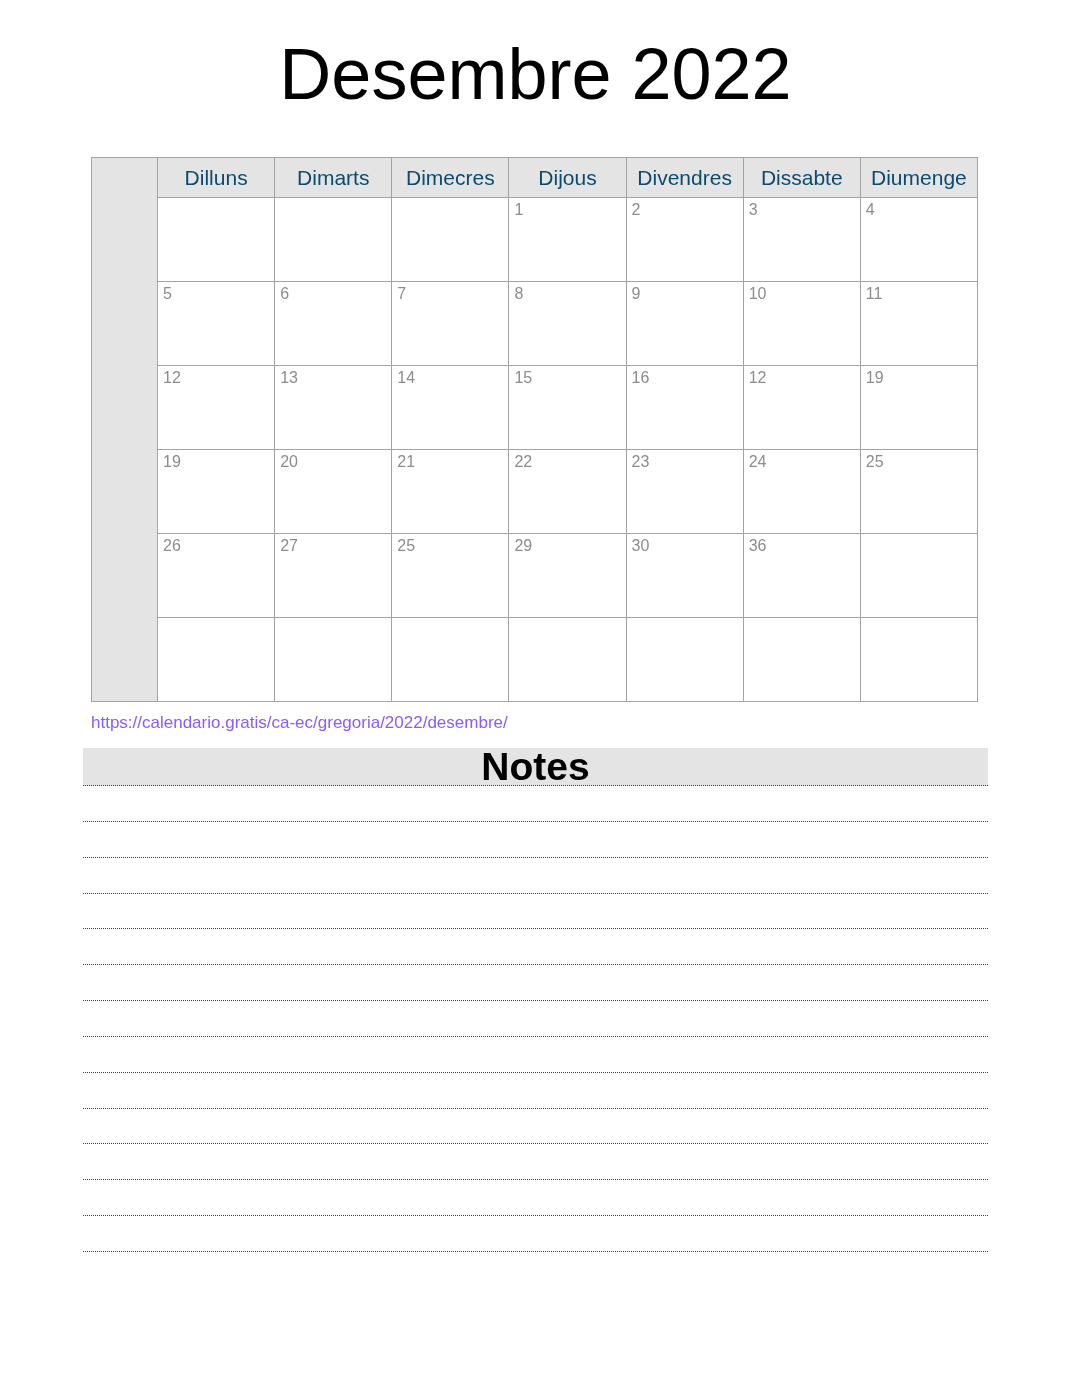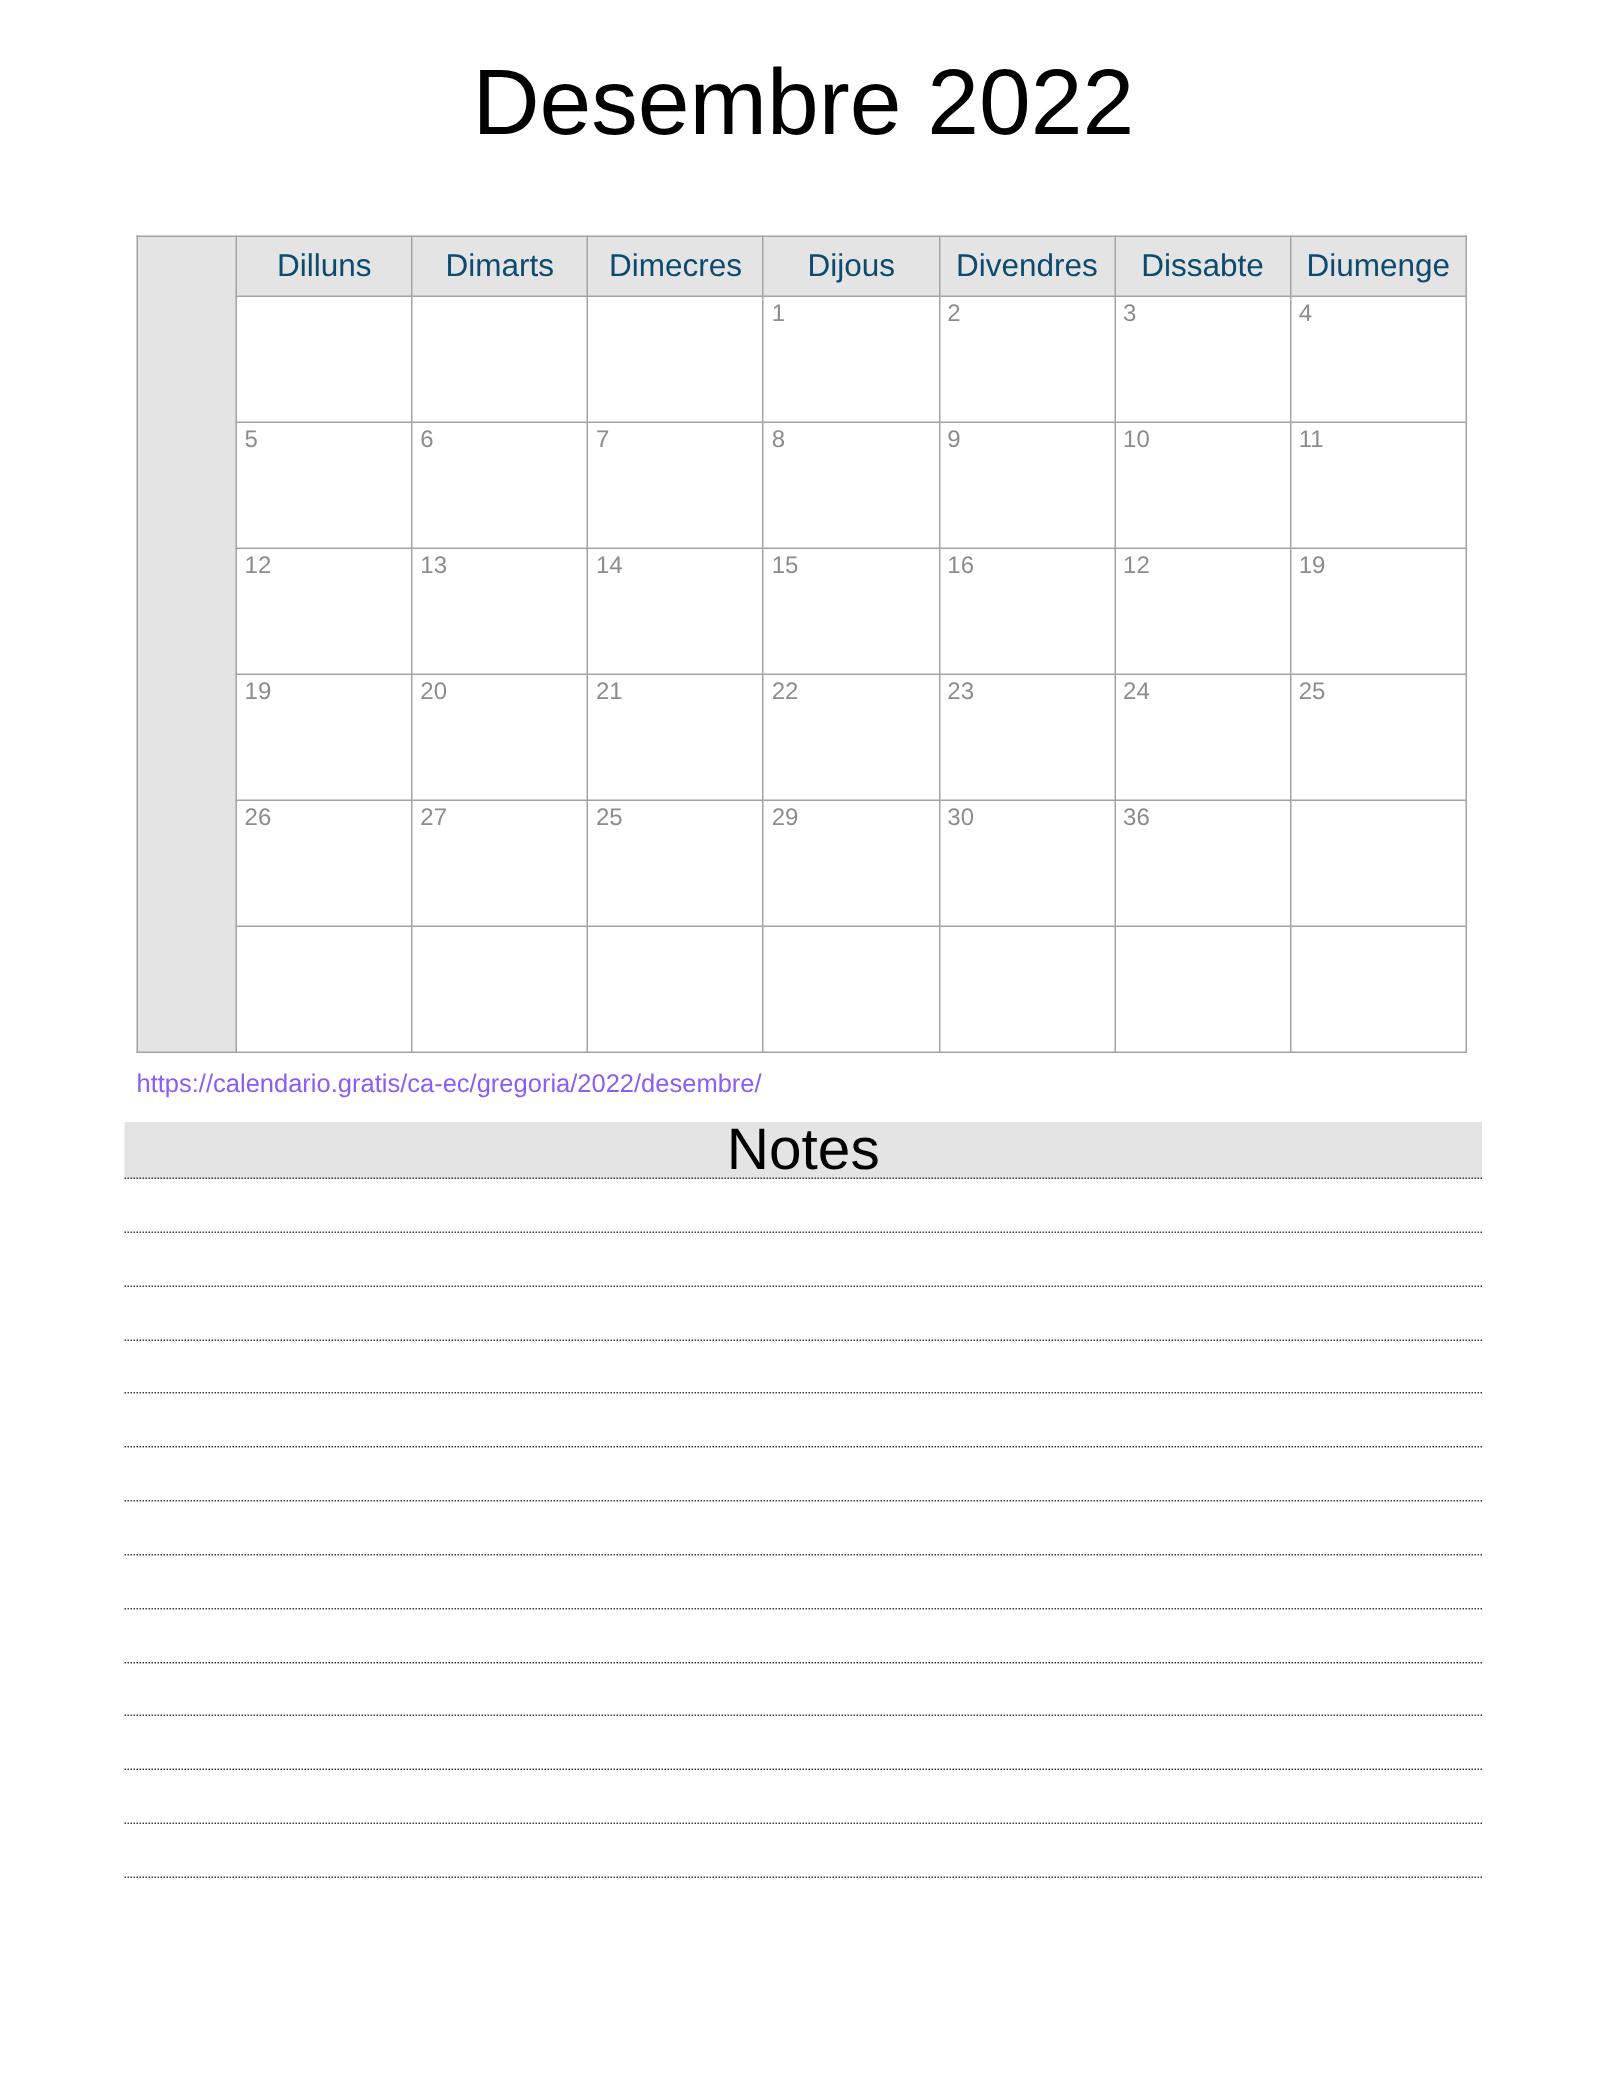--- a/index.html
+++ b/index.html
@@ -17,21 +17,21 @@
   }
 
   
   .title {
     position: absolute;
     top: 38px;
     left: 0;
     width: 1071px;
     margin: 0;
     text-align: center;
-    font-size: 62px;
+    font-size: 72px;
     font-weight: 400;
     line-height: 1.0;
     white-space: nowrap;
   }
 
   
   table.calendar {
     position: absolute;
     left: 91px;
     top: 157px;
@@ -86,21 +86,21 @@
     width: 905px;
     height: 38px;
     box-sizing: border-box;
     background: #e4e4e4;
     border-bottom: 1px dotted #3c3c3c;
     text-align: center;
   }
   .notes-header .notes-title {
     font-size: 39px;
     line-height: 37px;
-    font-weight: 400;
+    font-weight: 700;
   }
   .notes-lines {
     position: absolute;
     left: 83px;
     top: 786px;
     width: 905px;
   }
   .note-line {
     height: 35.85px;
     box-sizing: border-box;

